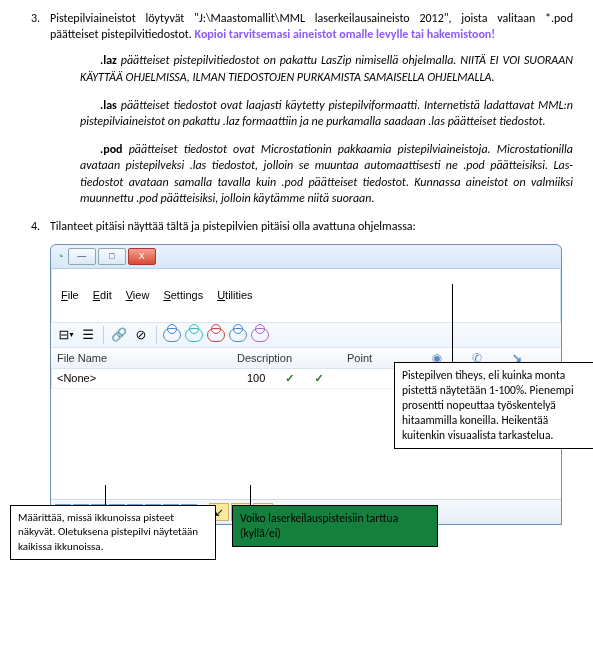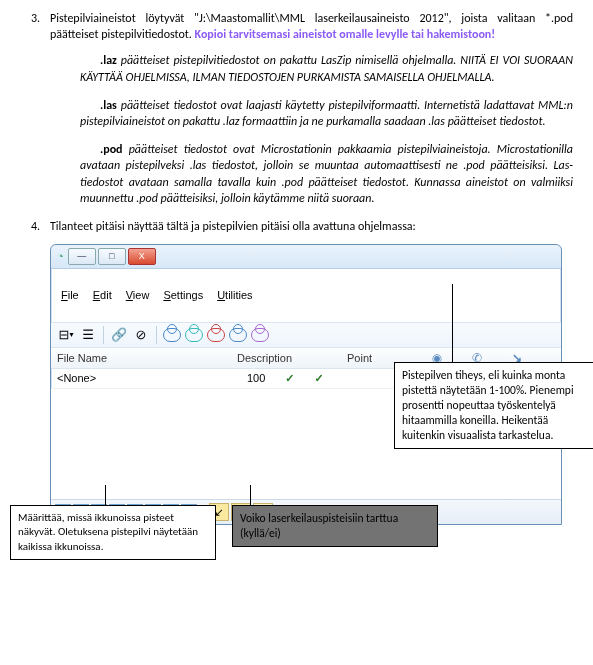--- a/index.html
+++ b/index.html
@@ -97,21 +97,21 @@
     font-family: Calibri, Arial, sans-serif;
   }
   .callout-line{ position:absolute; background:#000; }
 
   .co1 { left:344px; top:118px; width:190px; }
   .co1-line{ left:402px; top:40px; width:1px; height:78px; }
 
   .lower-wrap { position:relative; margin-top:6px; height:70px; }
   .co2 { position:absolute; left:0px; top:10px; width:190px; border:1px solid #000; background:#fff; padding:5px 7px; font-size:11px; line-height:1.3;}
   .co2-line{ position:absolute; left:95px; top:-10px; width:1px; height:20px; background:#000;}
-  .co3 { position:absolute; left:222px; top:10px; width:190px; border:1px solid #000; background:#737373; padding:5px 7px; font-size:11.5px; line-height:1.3;}
+  .co3 { position:absolute; left:222px; top:10px; width:190px; border:1px solid #000; background:#15803d; padding:5px 7px; font-size:11.5px; line-height:1.3;}
   .co3-line{ position:absolute; left:240px; top:-10px; width:1px; height:20px; background:#000;}
 </style>
 </head>
 <body>
 
 <div class="list-entry">
   <div class="list-num">3.</div>
   <div class="list-body">
     <span>Pistepilviaineistot löytyvät "J:\Maastomallit\MML laserkeilausaineisto 2012", joista valitaan *.pod päätteiset pistepilvitiedostot. </span><span class="red-bold">Kopioi tarvitsemasi aineistot omalle levylle tai hakemistoon!</span>
   </div>

